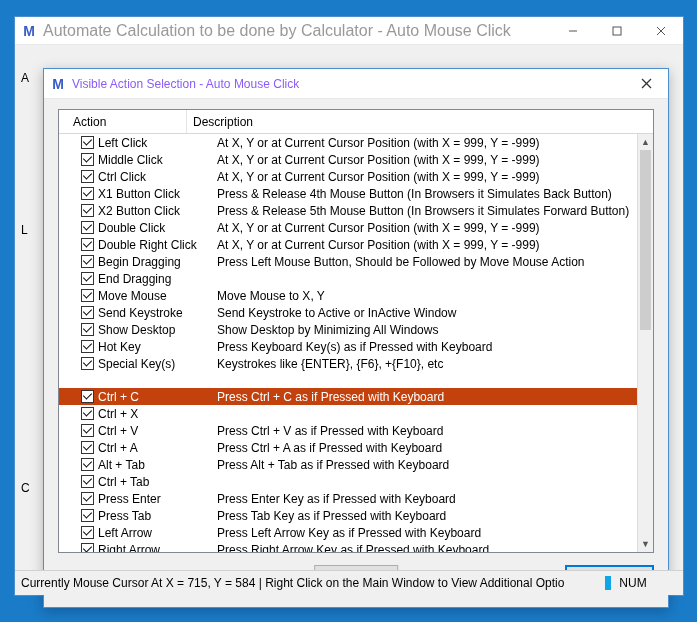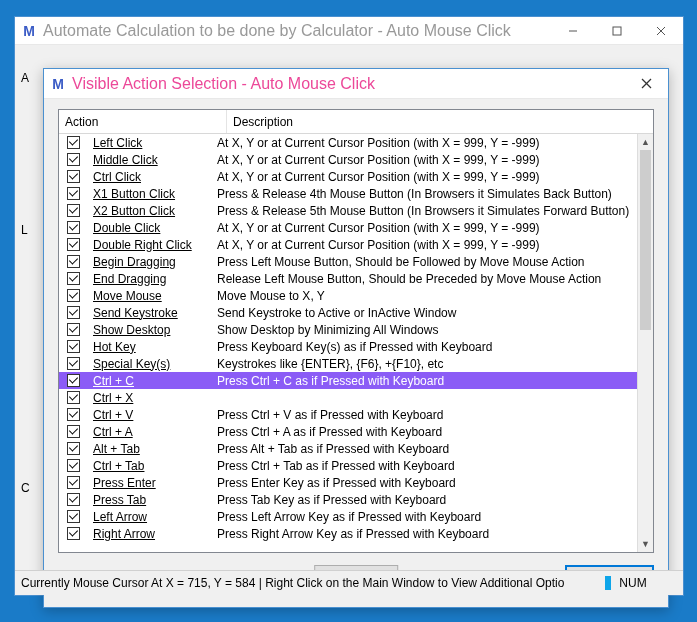--- a/index.html
+++ b/index.html
@@ -95,21 +95,21 @@
     flex-direction: column;
   }
   .dialog-titlebar {
     height: 30px;
     display: flex;
     align-items: center;
     padding: 0 0 0 6px;
     border-bottom: 1px solid #e8e8e8;
   }
   .dialog-titlebar .app-icon { color:#3b5cc6; }
-  .dialog-title { flex:1; font-size: 16px; color: #ec4899; }
+  .dialog-title { flex:1; font-size: 12px; color: #8b5cf6; }
   .dialog-close {
     width: 44px;
     height: 29px;
     display: flex;
     align-items: center;
     justify-content: center;
     color: #333;
     font-size: 14px;
   }
   .dialog-body {
@@ -130,22 +130,22 @@
   .list-header {
     display: flex;
     background: #fff;
     border-bottom: 1px solid #d8d8d8;
     height: 24px;
     align-items: center;
     font-size: 12px;
     color: #000;
   }
   .list-header .col-action {
-    width: 168px;
-    padding-left: 6px;
+    width: 128px;
+    padding-left: 14px;
     border-right: 1px solid #e4e4e4;
     height: 100%;
     display: flex;
     align-items: center;
   }
   .list-header .col-desc {
     flex: 1;
     padding-left: 6px;
     height: 100%;
     display: flex;
@@ -162,30 +162,30 @@
   }
   .list-row {
     display: flex;
     align-items: center;
     height: 17px;
     font-size: 12px;
     color: #000;
     white-space: nowrap;
   }
   .list-row.selected {
-    background: #8b5cf6;
+    background: #c2410c;
     color: #fff;
+    margin-top: 16px;
   }
   .list-row .col-action {
     width: 152px;
-    padding-left: 8px;
-    display: flex;
-    align-items: center;
-    gap: 13px;
-    text-decoration: underline;
+    padding-left: 22px;
+    display: flex;
+    align-items: center;
+    gap: 4px;
   }
   .list-row .col-desc {
     flex: 1;
     padding-left: 6px;
     overflow: hidden;
   }
   .chk {
     width: 13px;
     height: 13px;
     border: 1px solid #333;
@@ -370,21 +370,20 @@
                     <span class="chk"></span>
                     <span>Begin Dragging</span>
                   </div>
                   <div class="col-desc">Press Left Mouse Button, Should be Followed by Move Mouse Action</div>
                 </div>
                 <div class="list-row">
                   <div class="col-action">
                     <span class="chk"></span>
                     <span>End Dragging</span>
                   </div>
-                  <div class="col-desc">Release Left Mouse Button, Should be Preceded by Move Mouse Action</div>
                 </div>
                 <div class="list-row">
                   <div class="col-action">
                     <span class="chk"></span>
                     <span>Move Mouse</span>
                   </div>
                   <div class="col-desc">Move Mouse to X, Y</div>
                 </div>
                 <div class="list-row">
                   <div class="col-action">
@@ -446,21 +445,20 @@
                     <span class="chk"></span>
                     <span>Alt + Tab</span>
                   </div>
                   <div class="col-desc">Press Alt + Tab as if Pressed with Keyboard</div>
                 </div>
                 <div class="list-row">
                   <div class="col-action">
                     <span class="chk"></span>
                     <span>Ctrl + Tab</span>
                   </div>
-                  <div class="col-desc">Press Ctrl + Tab as if Pressed with Keyboard</div>
                 </div>
                 <div class="list-row">
                   <div class="col-action">
                     <span class="chk"></span>
                     <span>Press Enter</span>
                   </div>
                   <div class="col-desc">Press Enter Key as if Pressed with Keyboard</div>
                 </div>
                 <div class="list-row">
                   <div class="col-action">

